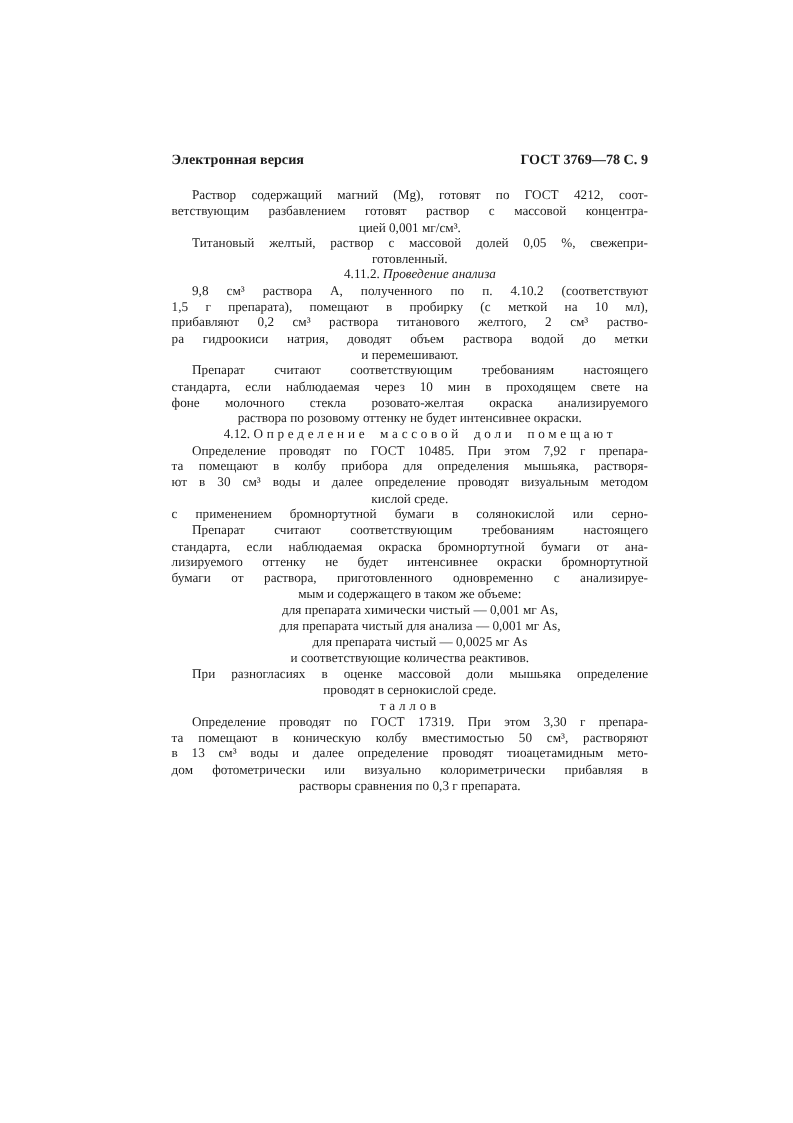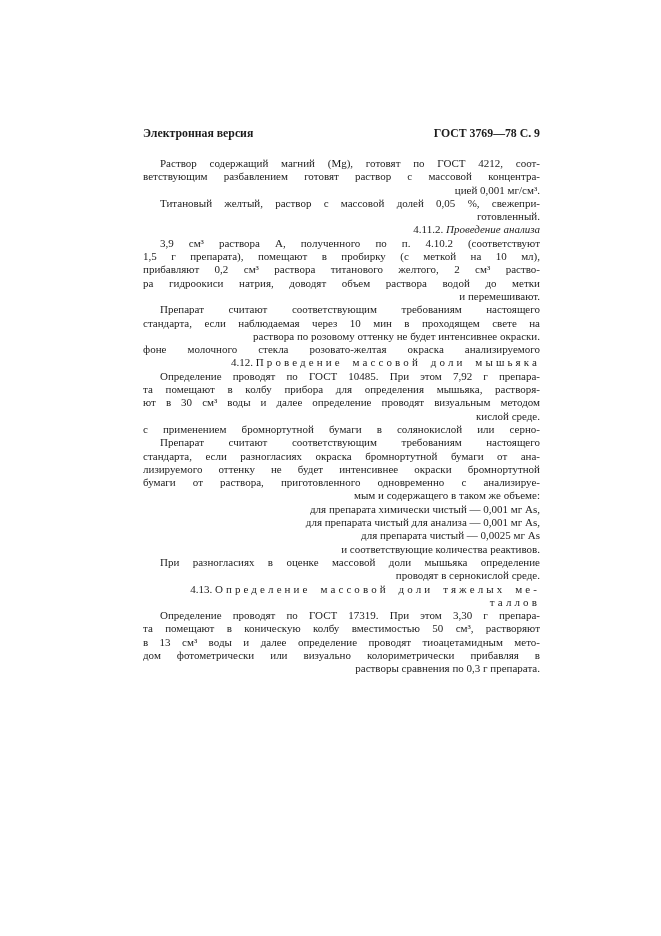--- a/index.html
+++ b/index.html
@@ -27,21 +27,21 @@
     line-height: 13px;
   }
   .body {
     margin-top: 17px;
     font-size: 11px;
     line-height: 13.3px;
   }
   .block { margin: 0; }
   .line {
     min-height: 13.3px;
-    text-align: right;
+    text-align: center;
   }
   .line.just {
     text-align: justify;
     text-align-last: justify;
   }
   .line.indent { text-indent: 17px; }
   .subheading .line i { font-style: italic; }
   .heading .spaced {
     letter-spacing: 3.1px;
     word-spacing: 4px;
@@ -64,45 +64,45 @@
           <div class="line">цией 0,001 мг/см³.</div>
         </div>
         <div class="block para">
           <div class="line indent just">Титановый желтый, раствор с массовой долей 0,05 %, свежепри-</div>
           <div class="line">готовленный.</div>
         </div>
         <div class="block subheading">
           <div class="line indent"><span>4.11.2. </span><i>Проведение анализа</i></div>
         </div>
         <div class="block para">
-          <div class="line indent just">3,9 см³ раствора А, полученного по п. 4.10.2 (соответствуют</div>
+          <div class="line indent just">9,8 см³ раствора А, полученного по п. 4.10.2 (соответствуют</div>
           <div class="line just">1,5 г препарата), помещают в пробирку (с меткой на 10 мл),</div>
           <div class="line just">прибавляют 0,2 см³ раствора титанового желтого, 2 см³ раство-</div>
           <div class="line just">ра гидроокиси натрия, доводят объем раствора водой до метки</div>
           <div class="line">и перемешивают.</div>
         </div>
         <div class="block para">
           <div class="line indent just">Препарат считают соответствующим требованиям настоящего</div>
           <div class="line just">стандарта, если наблюдаемая через 10 мин в проходящем свете на</div>
+          <div class="line just">фоне молочного стекла розовато-желтая окраска анализируемого</div>
           <div class="line">раствора по розовому оттенку не будет интенсивнее окраски.</div>
-          <div class="line just">фоне молочного стекла розовато-желтая окраска анализируемого</div>
         </div>
         <div class="block heading">
-          <div class="line indent"><span class="hnum">4.12. </span><span class="spaced">Проведение массовой доли мышьяка</span></div>
+          <div class="line indent"><span class="hnum">4.12. </span><span class="spaced">Определение массовой доли помещают</span></div>
         </div>
         <div class="block para">
           <div class="line indent just">Определение проводят по ГОСТ 10485. При этом 7,92 г препара-</div>
           <div class="line just">та помещают в колбу прибора для определения мышьяка, растворя-</div>
           <div class="line just">ют в 30 см³ воды и далее определение проводят визуальным методом</div>
           <div class="line">кислой среде.</div>
           <div class="line just">с применением бромнортутной бумаги в солянокислой или серно-</div>
         </div>
         <div class="block para">
           <div class="line indent just">Препарат считают соответствующим требованиям настоящего</div>
-          <div class="line just">стандарта, если разногласиях окраска бромнортутной бумаги от ана-</div>
+          <div class="line just">стандарта, если наблюдаемая окраска бромнортутной бумаги от ана-</div>
           <div class="line just">лизируемого оттенку не будет интенсивнее окраски бромнортутной</div>
           <div class="line just">бумаги от раствора, приготовленного одновременно с анализируе-</div>
           <div class="line">мым и содержащего в таком же объеме:</div>
         </div>
         <div class="block para">
           <div class="line indent">для препарата химически чистый — 0,001 мг As,</div>
         </div>
         <div class="block para">
           <div class="line indent">для препарата чистый для анализа — 0,001 мг As,</div>
         </div>
@@ -110,21 +110,20 @@
           <div class="line indent">для препарата чистый — 0,0025 мг As</div>
         </div>
         <div class="block para">
           <div class="line">и соответствующие количества реактивов.</div>
         </div>
         <div class="block para">
           <div class="line indent just">При разногласиях в оценке массовой доли мышьяка определение</div>
           <div class="line">проводят в сернокислой среде.</div>
         </div>
         <div class="block heading">
-          <div class="line indent"><span class="hnum">4.13. </span><span class="spaced">Определение массовой доли тяжелых ме-</span></div>
           <div class="line"><span class="spaced">таллов</span></div>
         </div>
         <div class="block para">
           <div class="line indent just">Определение проводят по ГОСТ 17319. При этом 3,30 г препара-</div>
           <div class="line just">та помещают в коническую колбу вместимостью 50 см³, растворяют</div>
           <div class="line just">в 13 см³ воды и далее определение проводят тиоацетамидным мето-</div>
           <div class="line just">дом фотометрически или визуально колориметрически прибавляя в</div>
           <div class="line">растворы сравнения по 0,3 г препарата.</div>
         </div>
       </div>

